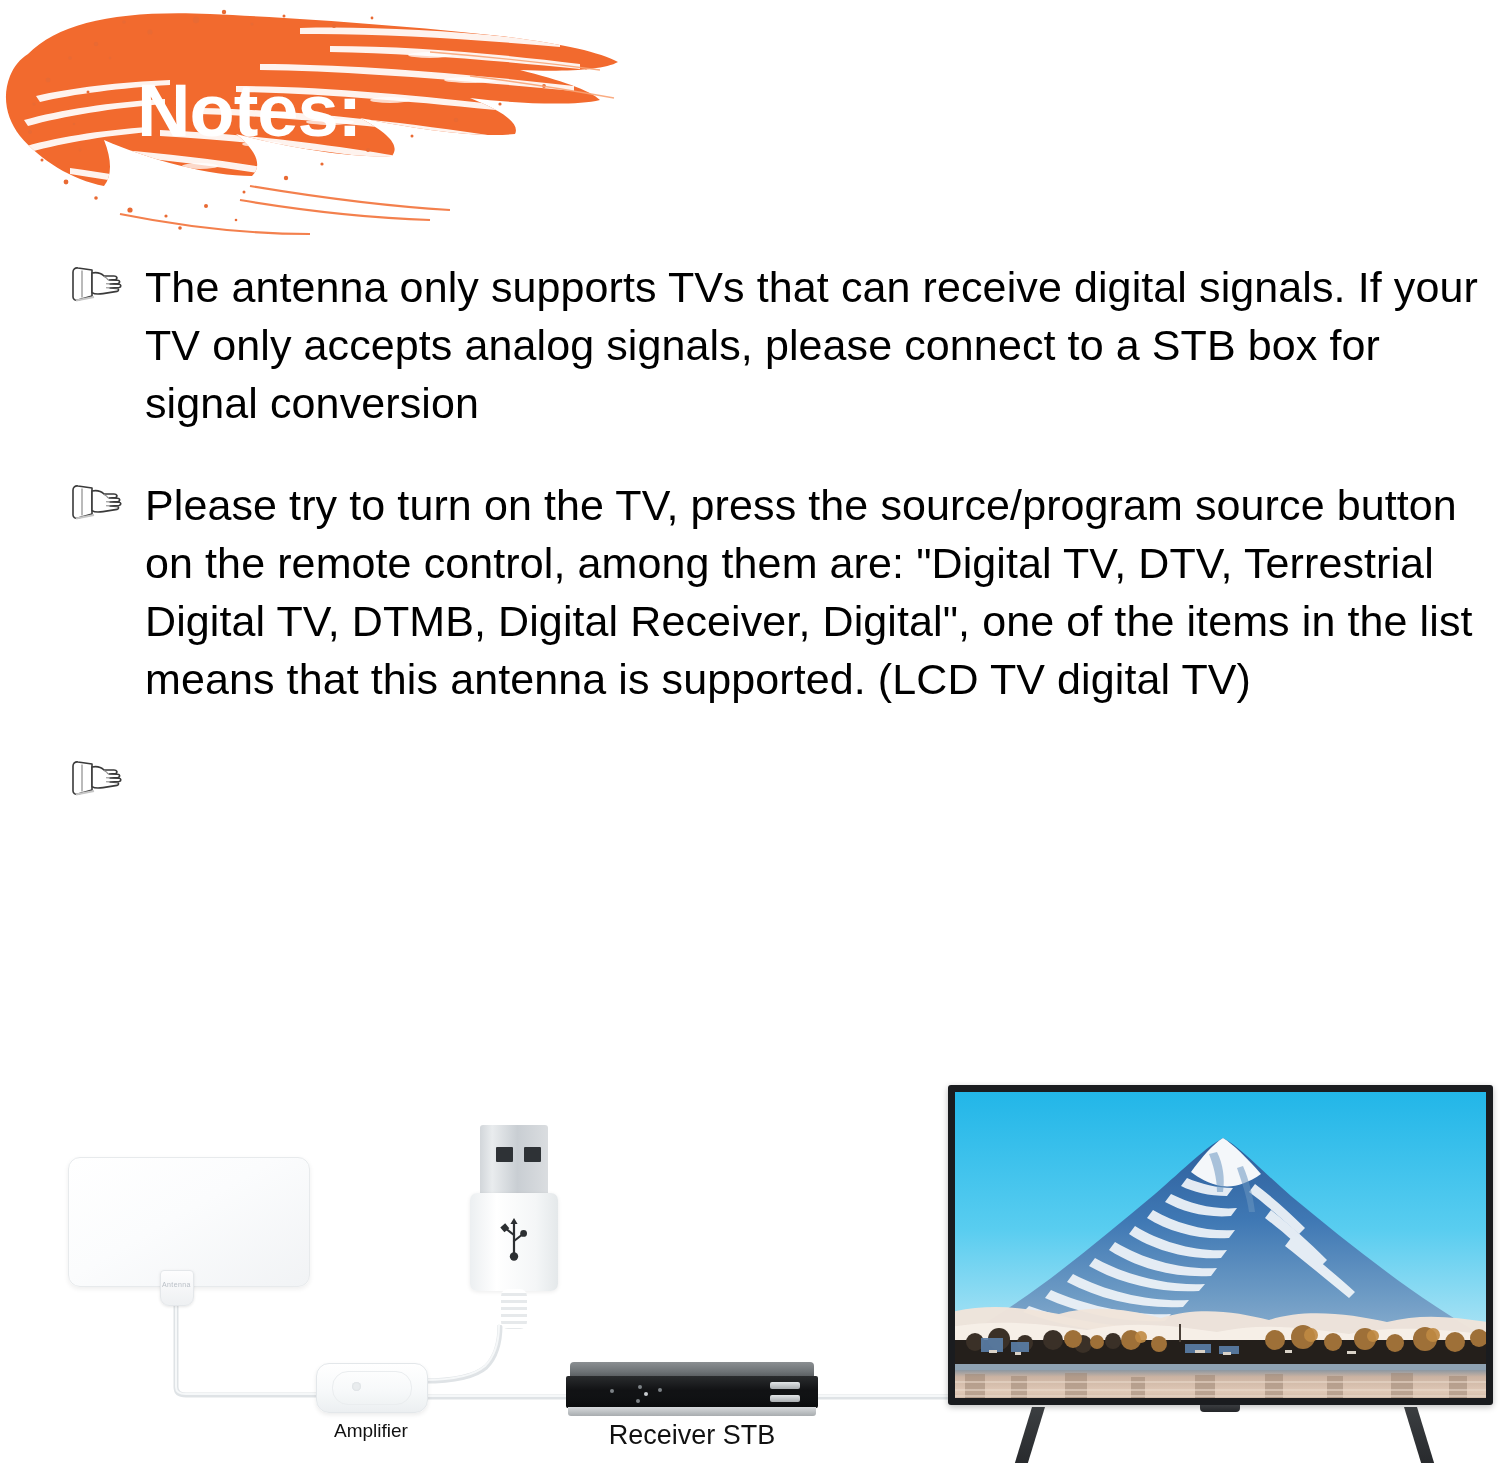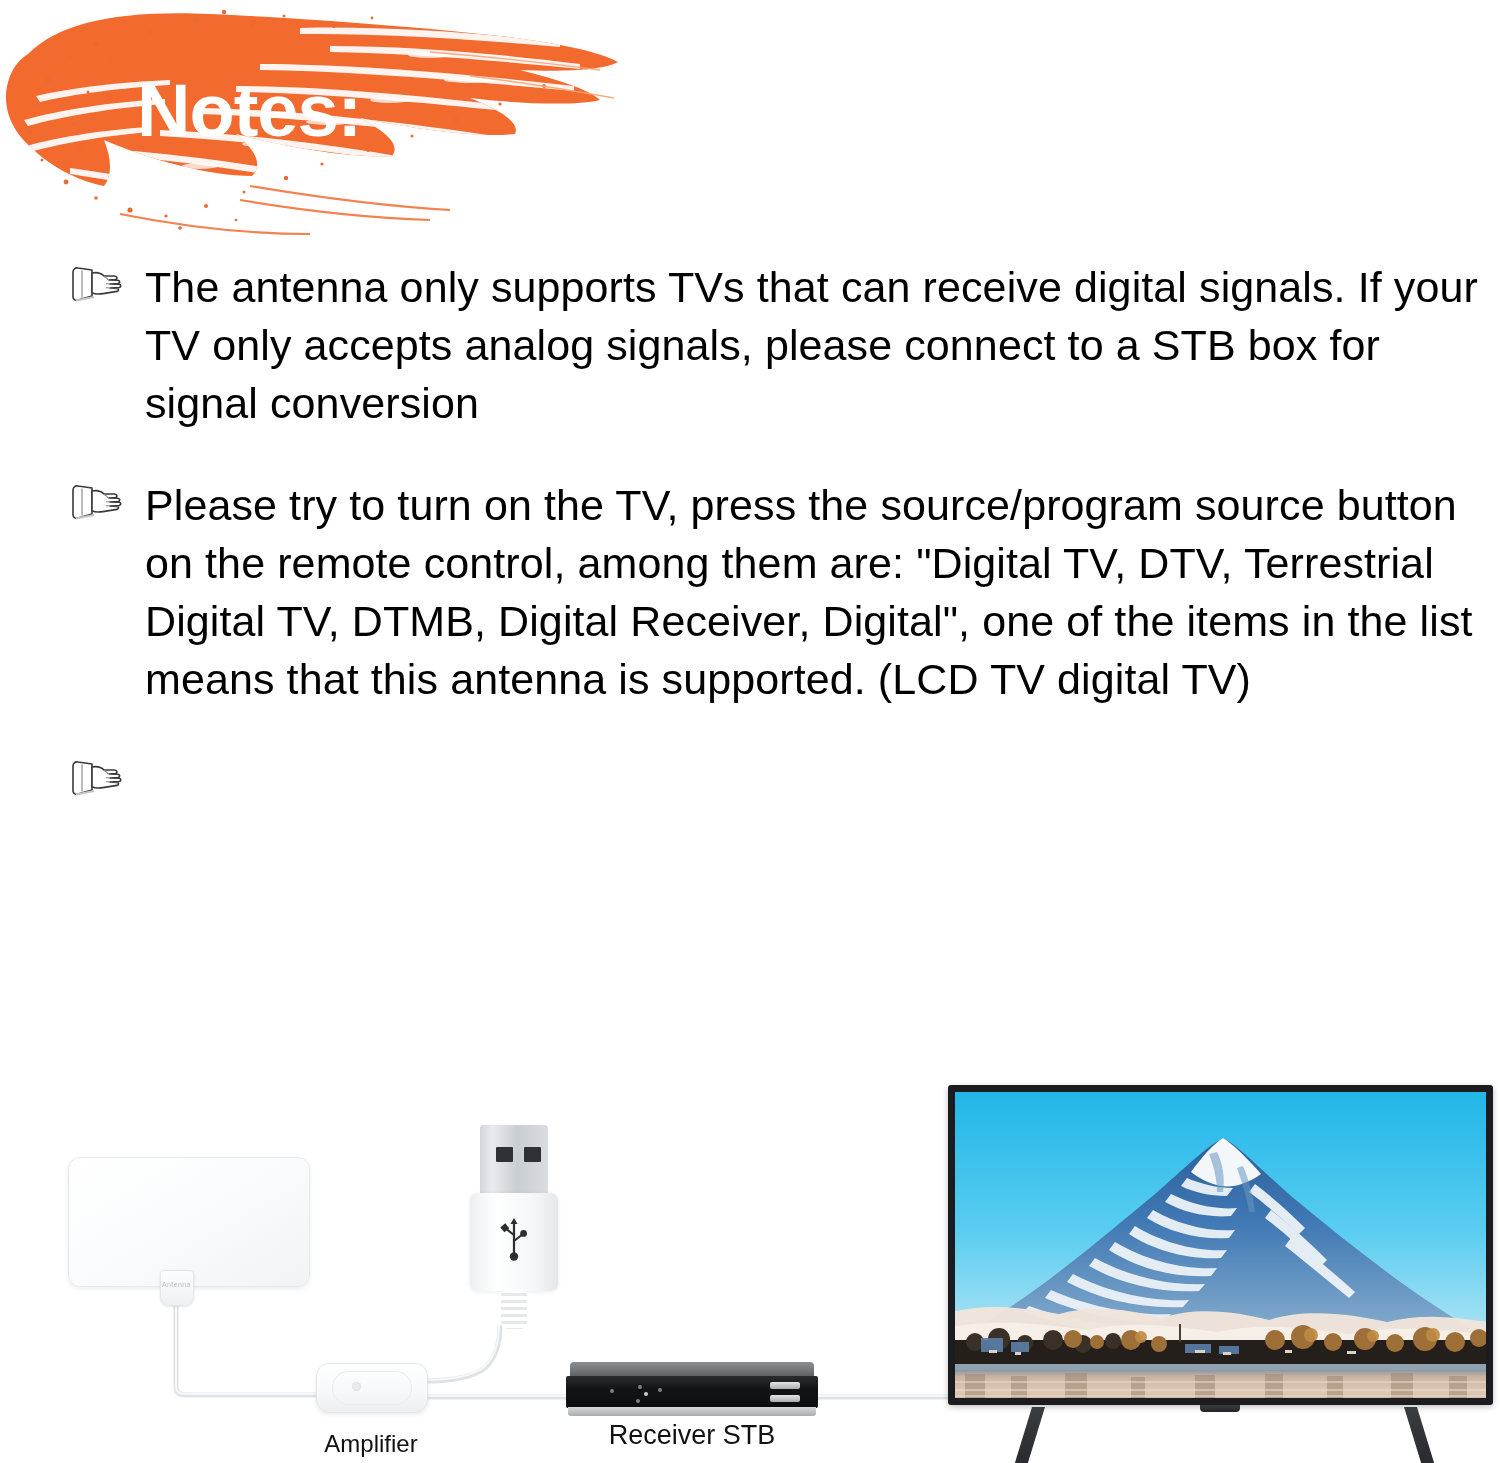--- a/index.html
+++ b/index.html
@@ -65,23 +65,22 @@
   #amplifier-inner{
     position:absolute;left:332px;top:296px;width:78px;height:32px;
     border:1px solid #eaedef;border-radius:16px;
   }
   #amplifier-led{
     position:absolute;left:352px;top:307px;width:9px;height:9px;
     border-radius:50%;background:#e9ecee;box-shadow:inset 0 0 2px #cfd4d8;
   }
   #amplifier-label{
     position:absolute;left:316px;top:345px;width:110px;text-align:center;
-    font-size:24px;color:#111;
+    font-size:19px;color:#111;
     font-family:"Liberation Sans","DejaVu Sans",sans-serif;
-    margin-top:10px;
   }
 
   
   #usb-shell{
     position:absolute;left:480px;top:50px;width:68px;height:72px;
     background:linear-gradient(90deg,#d2d6da 0%,#e9ecee 18%,#c9ced3 55%,#dadde0 100%);
     border-radius:3px 3px 0 0;
   }
   .usb-contact{position:absolute;width:17px;height:15px;background:#2e3236;border-radius:1px;}
   #usb-contact-1{left:496px;top:72px;}

